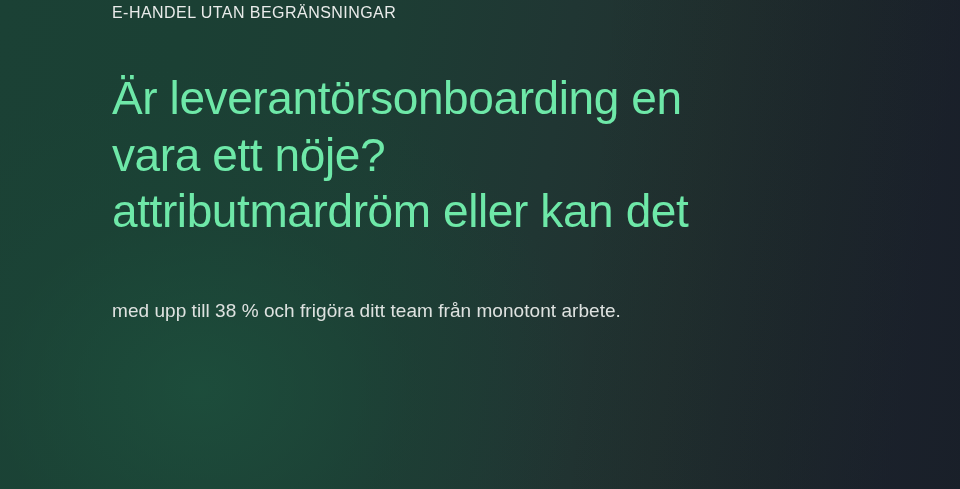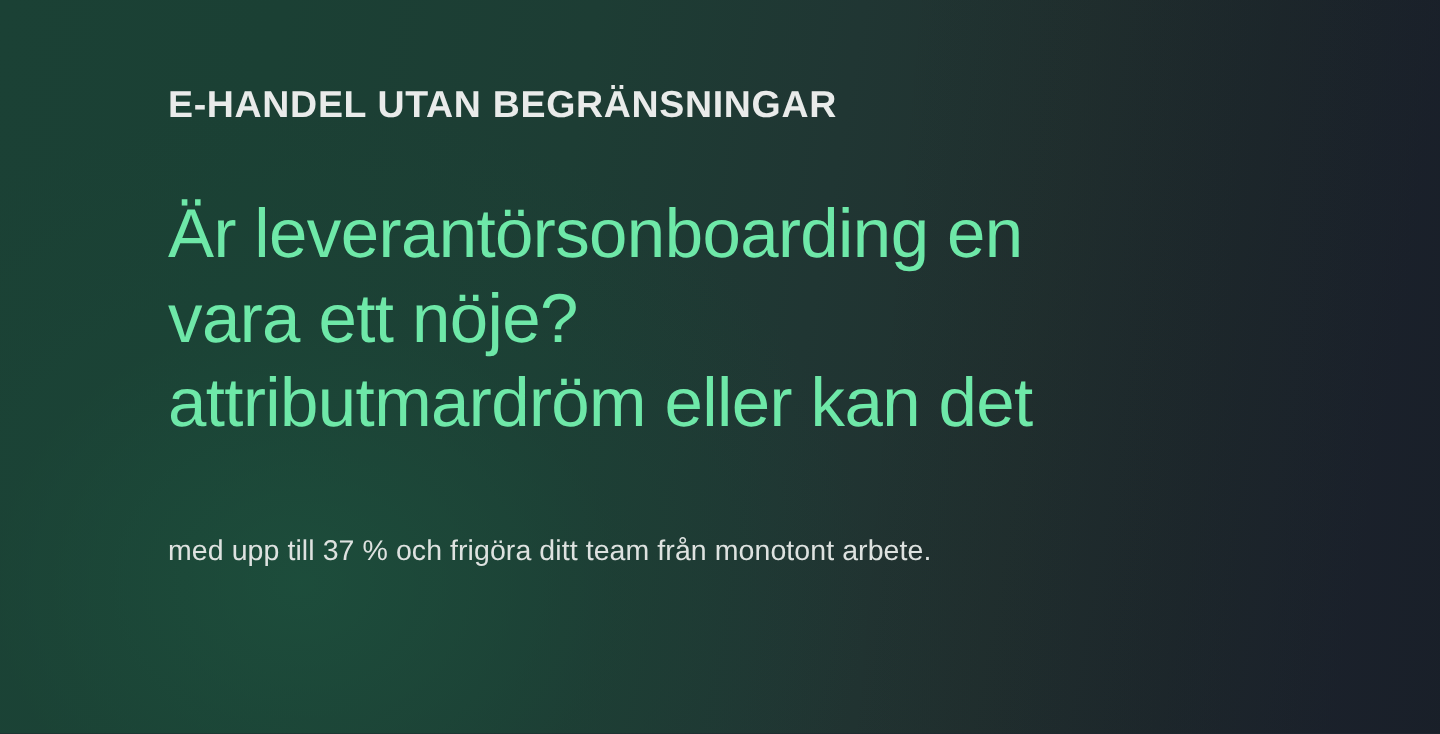--- a/index.html
+++ b/index.html
@@ -64,23 +64,22 @@
     pointer-events: none;
   }
 
   #content {
     position: relative;
     z-index: 3;
     padding: 0 112px;
   }
 
   .eyebrow {
-    margin-top: 57px;
-    font-size: 25px;
-    font-weight: 700;
+    font-size: 16px;
+    font-weight: 400;
     letter-spacing: 0.45px;
     line-height: 26px;
     color: #e9ebea;
     white-space: nowrap;
   }
 
   .headline {
     margin-top: 44px;
     font-size: 46px;
     font-weight: 400;
@@ -119,18 +118,18 @@
 
     <div class="eyebrow">E-HANDEL UTAN BEGRÄNSNINGAR</div>
 
     <h1 class="headline">
       <span class="hl-line">Är leverantörsonboarding en</span>
       <span class="hl-line">vara ett nöje?</span>
       <span class="hl-line">attributmardröm eller kan det</span>
     </h1>
 
     <p class="body-copy">
-      <span class="bc-line">med upp till 37 % och frigöra ditt team från monotont arbete.</span>
+      <span class="bc-line">med upp till 38 % och frigöra ditt team från monotont arbete.</span>
     </p>
 
   </div>
 
 </div>
 
 </body></html>

